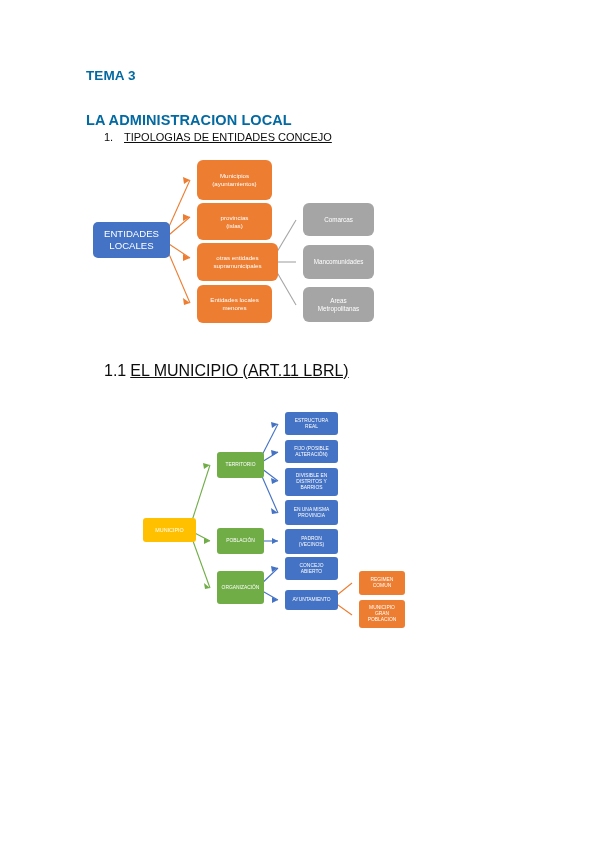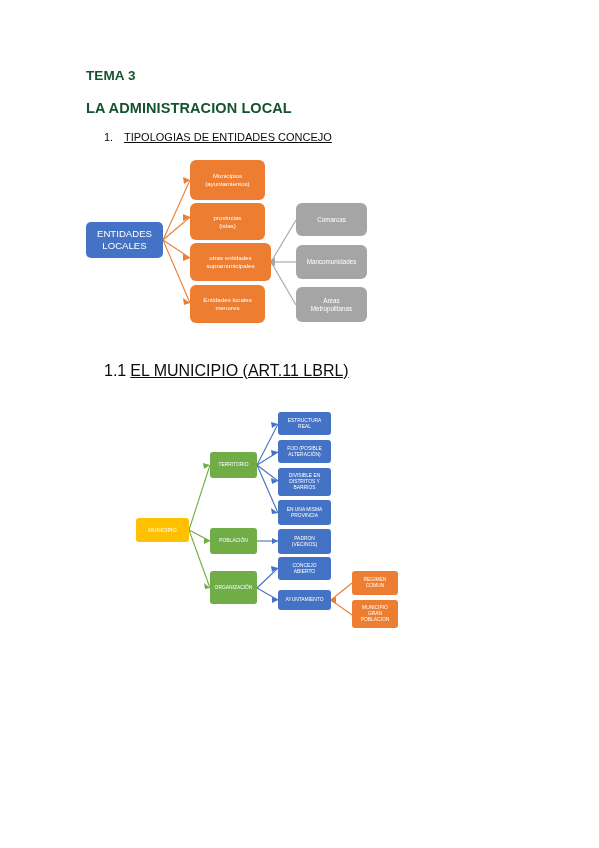--- a/index.html
+++ b/index.html
@@ -18,25 +18,25 @@
     background: #ffffff;
     overflow: hidden;
   }
 
   
   .doc-title {
     position: absolute;
     left: 86px;
     font-weight: bold;
     letter-spacing: 0.1px;
-    color: #14532d;
+    color: #0369a1;
     white-space: nowrap;
   }
   #tema3   { top: 68px;  font-size: 13.5px; }
-  #subtitle{ top: 100px;  font-size: 14.5px; }
+  #subtitle{ top: 112px;  font-size: 14.5px; }
 
   .numbered-heading {
     position: absolute;
     left: 104px;
     top: 131px;
     font-size: 11px;
     color: #0d0d0d;
     white-space: nowrap;
   }
   .numbered-heading .num { display: inline-block; width: 20px; }
@@ -68,20 +68,21 @@
     box-sizing: border-box;
     display: flex;
     align-items: center;
     justify-content: center;
     text-align: center;
     line-height: 1.22;
     color: #ffffff;
     border-radius: 3px;
     padding: 1px 2px;
     overflow: hidden;
+    margin-left: 7px;
   }
   .node.blue   { background: #4472c4; }
   .node.orange { background: #ed7d31; }
   .node.gray   { background: #a5a5a5; }
   .node.green  { background: #70ad47; }
   .node.yellow { background: #ffc000; }
   .node.rounded { border-radius: 6px; }
 
   
   .d1 .node { font-size: 6.2px; }

